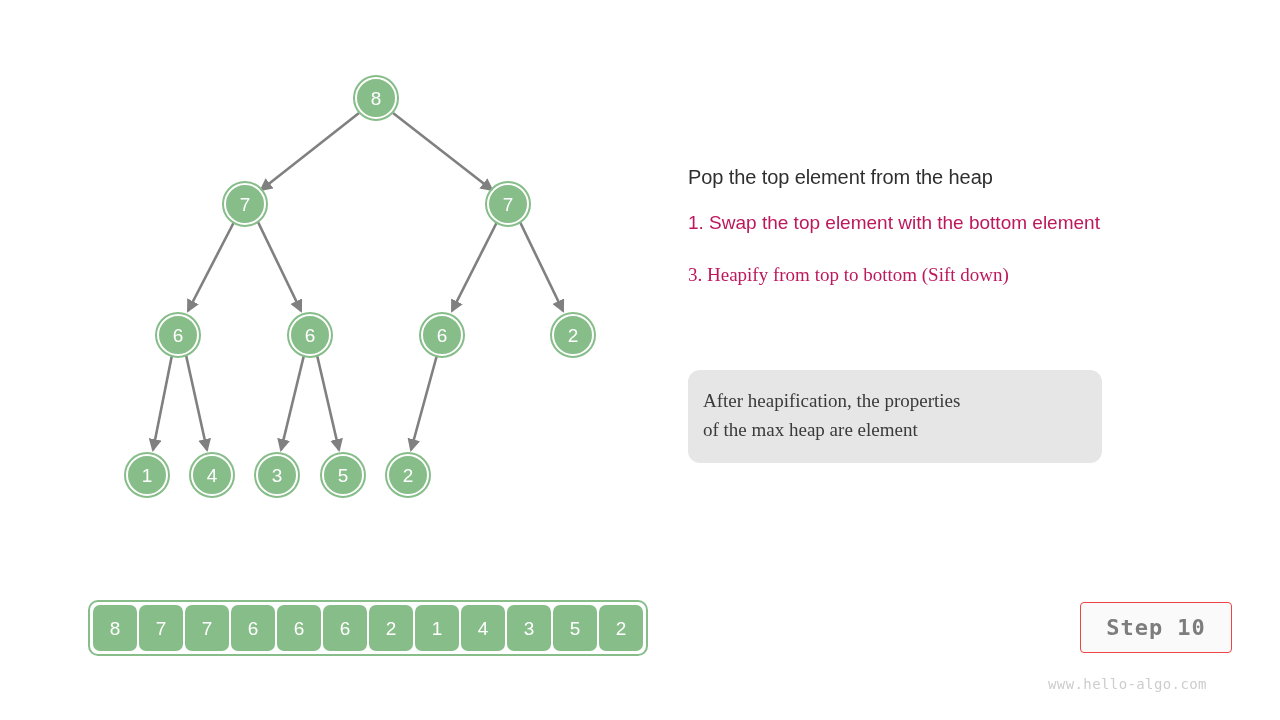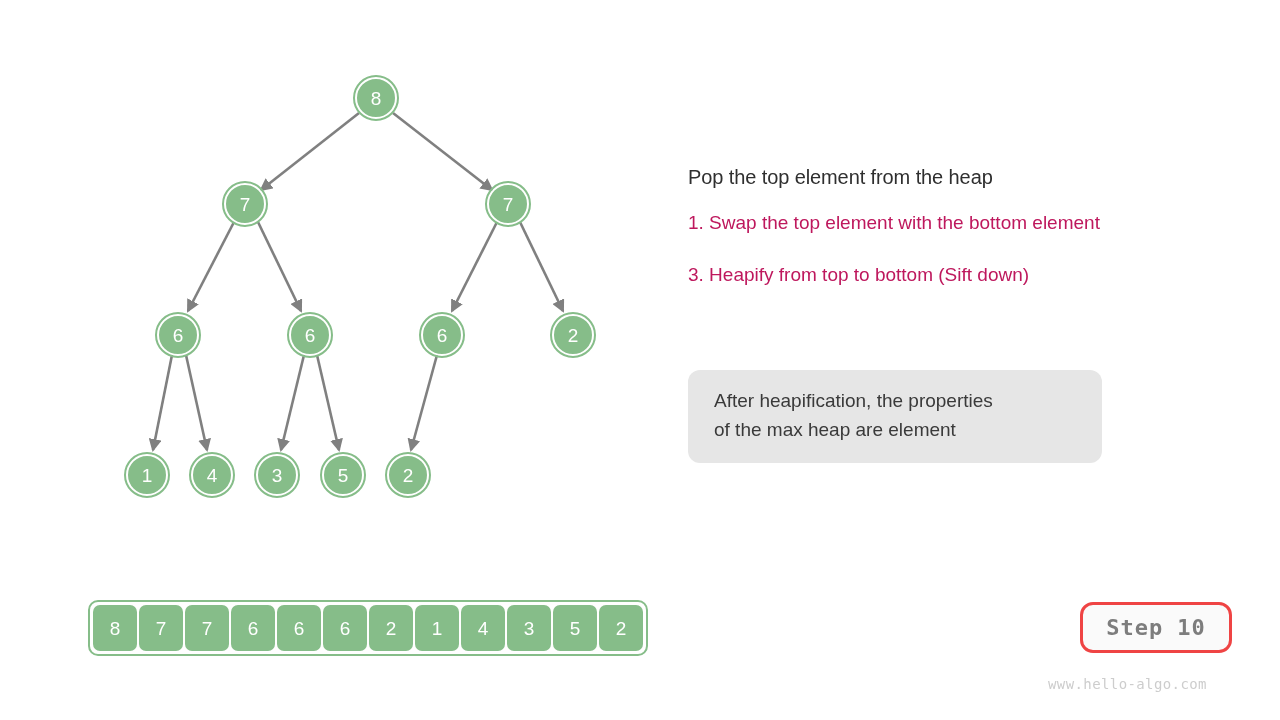--- a/index.html
+++ b/index.html
@@ -91,49 +91,50 @@
     margin: 0 0 22px 0;
     line-height: 1.2;
   }
   .step-line {
     font-size: 19px;
     color: #be185d;
     line-height: 1.25;
     margin-bottom: 28px;
     white-space: nowrap;
   }
-  .step-line:last-of-type { margin-bottom: 4px; }
+  .step-line:last-of-type { margin-bottom: 4px; font-family: Liberation Serif, serif; }
 
   #info-box {
     position: absolute;
     left: 688px;
     top: 370px;
     width: 414px;
     box-sizing: border-box;
     background: #e6e6e6;
     border-radius: 12px;
-    padding: 16px 26px 18px 26px;
+    padding: 16px 26px 18px 15px;
+    font-family: Liberation Serif, serif;
   }
   #info-box p {
     margin: 0;
     font-size: 19px;
     line-height: 1.55;
     color: #3a3a3a;
   }
 
   
   #step-badge {
     position: absolute;
     left: 1080px;
     top: 602px;
     width: 152px;
     height: 51px;
     box-sizing: border-box;
-    border: 3px solid #ef4444;
-    border-radius: 13px;
+    border: 1px solid #ef4444;
+    border-radius: 4px;
     background: #fafafa;
     display: flex;
     align-items: center;
     justify-content: center;
     color: #7d7d7d;
     font-family: "DejaVu Sans Mono", "Liberation Mono", monospace;
     font-size: 22px;
     font-weight: bold;
     letter-spacing: 1px;
   }

